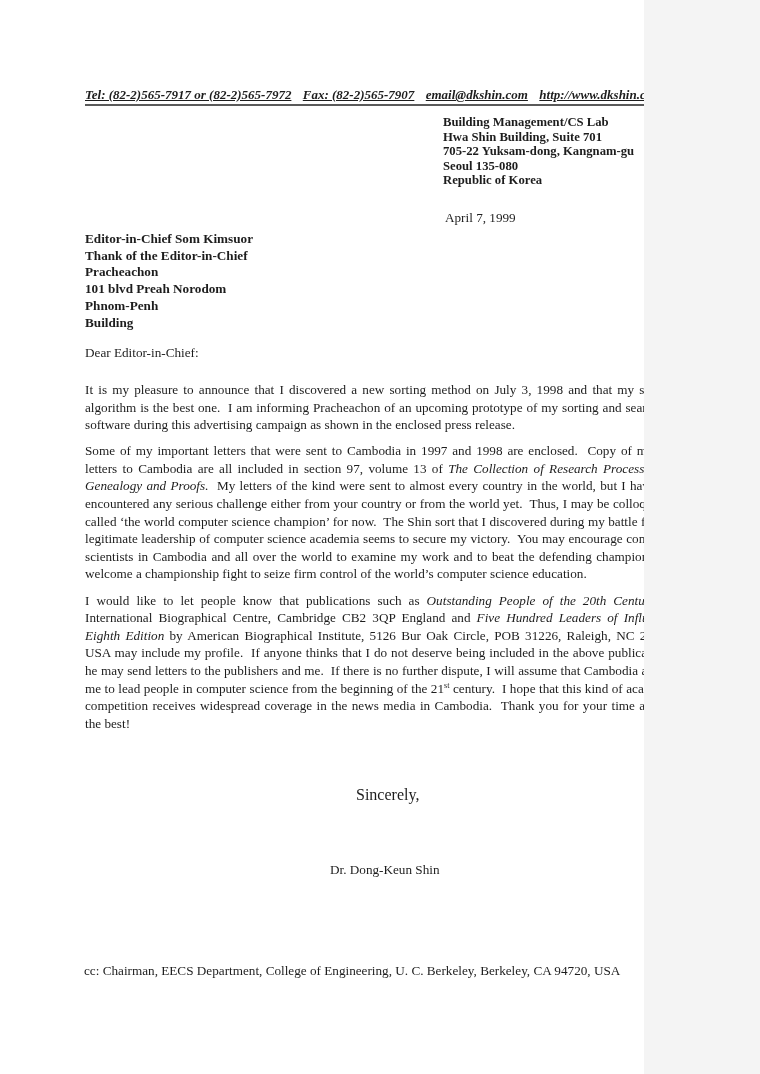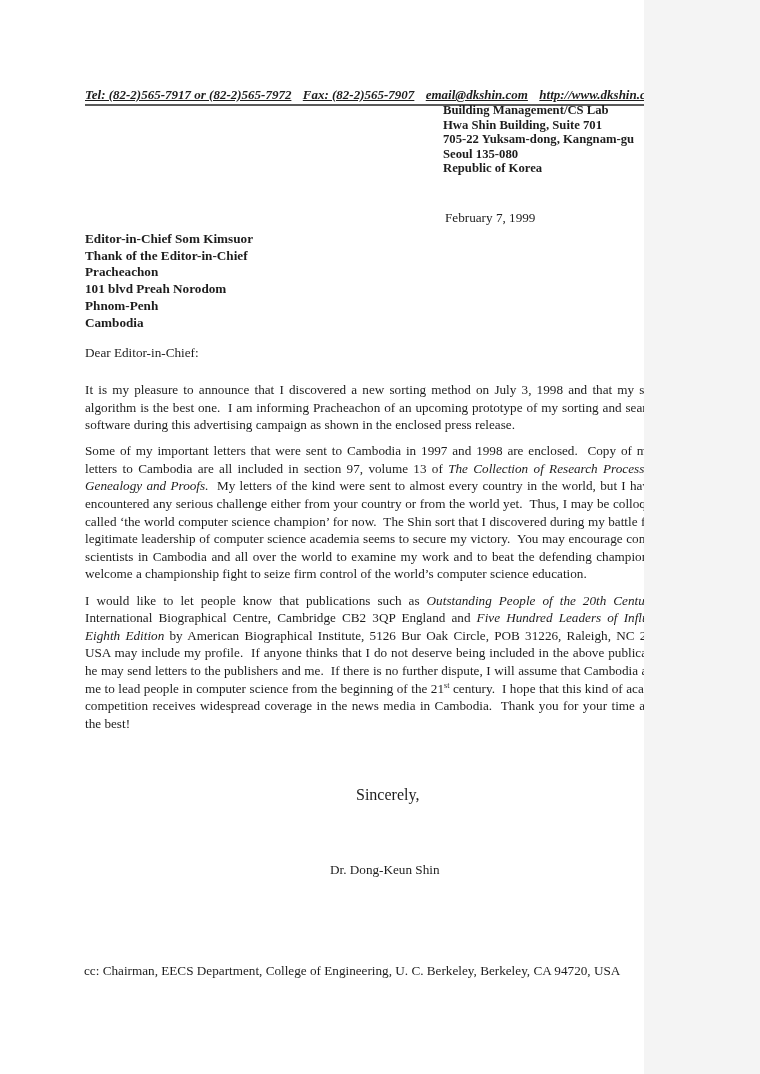--- a/index.html
+++ b/index.html
@@ -20,21 +20,21 @@
     left: 85px; top: 87px; width: 581px;
     display: flex; justify-content: space-between;
     font-size: 13px; font-weight: bold; font-style: italic;
     border-bottom: 2px solid #5a5a5a;
     padding-bottom: 1px;
     white-space: nowrap;
   }
   .contact-line span { text-decoration: underline; }
   .sender-block {
     position: absolute;
-    left: 443px; top: 103px;
+    left: 443px; top: 115px;
     font-size: 12.7px; font-weight: bold;
     line-height: 14.6px;
     white-space: nowrap;
   }
   .date-line {
     position: absolute;
     left: 445px; top: 210px;
     font-size: 13.2px;
   }
   .recipient-block {
@@ -93,29 +93,29 @@
   </div>
 
   <div class="sender-block">
       <div>Building Management/CS Lab</div>
       <div>Hwa Shin Building, Suite 701</div>
       <div>705-22 Yuksam-dong, Kangnam-gu</div>
       <div>Seoul 135-080</div>
       <div>Republic of Korea</div>
     </div>
 
-  <div class="date-line">February 7, 1999</div>
+  <div class="date-line">April 7, 1999</div>
 
   <div class="recipient-block">
       <div>Editor-in-Chief Som Kimsuor</div>
       <div>Thank of the Editor-in-Chief</div>
       <div>Pracheachon</div>
       <div>101 blvd Preah Norodom</div>
       <div>Phnom-Penh</div>
-      <div>Cambodia</div>
+      <div>Building</div>
     </div>
 
   <div class="salutation">Dear Editor-in-Chief:</div>
 
   <div class="letter-body">
     <p><span>It is my pleasure to announce that I discovered a new sorting method on July 3, 1998 and that my sorting algorithm is the best one.&nbsp; I am informing Pracheachon of an upcoming prototype of my sorting and searching software during this advertising campaign as shown in the enclosed press release.</span></p>
     <p><span>Some of my important letters that were sent to Cambodia in 1997 and 1998 are enclosed.&nbsp; Copy of my ’97 letters to Cambodia are all included in section 97, volume 13 of </span><i>The Collection of Research Processes for Genealogy and Proofs.</i><span>&nbsp; My letters of the kind were sent to almost every country in the world, but I have not encountered any serious challenge either from your country or from the world yet.&nbsp; Thus, I may be colloquially called ‘the world computer science champion’ for now.&nbsp; The Shin sort that I discovered during my battle for the legitimate leadership of computer science academia seems to secure my victory.&nbsp; You may encourage computer scientists in Cambodia and all over the world to examine my work and to beat the defending champion.&nbsp; I’d welcome a championship fight to seize firm control of the world’s computer science education.</span></p>
     <p><span>I would like to let people know that publications such as </span><i>Outstanding People of the 20th Century</i><span> by International Biographical Centre, Cambridge CB2 3QP England and </span><i>Five Hundred Leaders of Influence, Eighth Edition</i><span> by American Biographical Institute, 5126 Bur Oak Circle, POB 31226, Raleigh, NC 27622, USA may include my profile.&nbsp; If anyone thinks that I do not deserve being included in the above publications, he may send letters to the publishers and me.&nbsp; If there is no further dispute, I will assume that Cambodia allows me to lead people in computer science from the beginning of the 21</span><sup>st</sup><span> century.&nbsp; I hope that this kind of academic competition receives widespread coverage in the news media in Cambodia.&nbsp; Thank you for your time and all the best!</span></p>
   </div>
 

